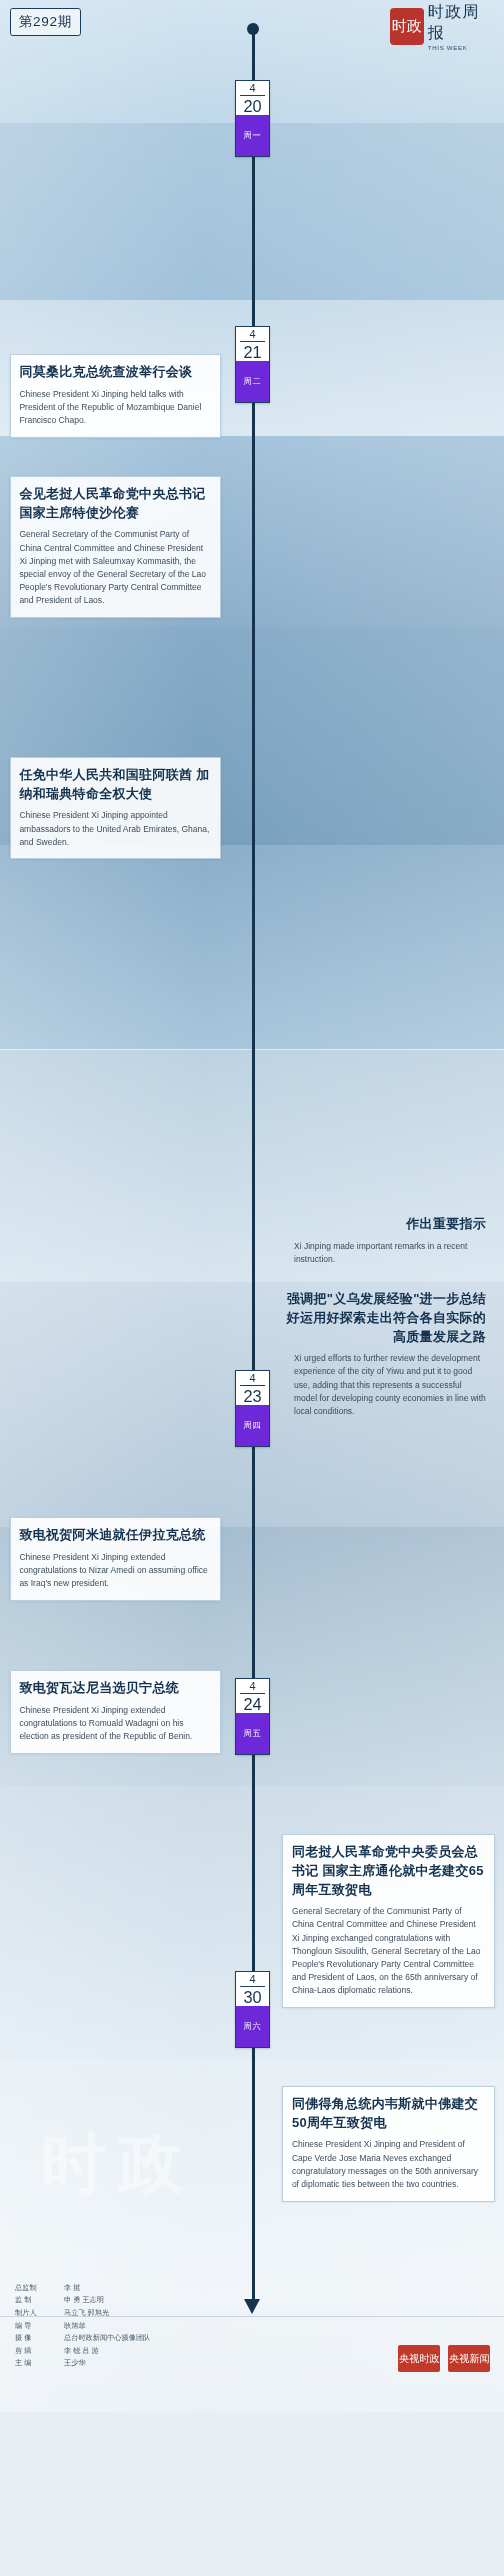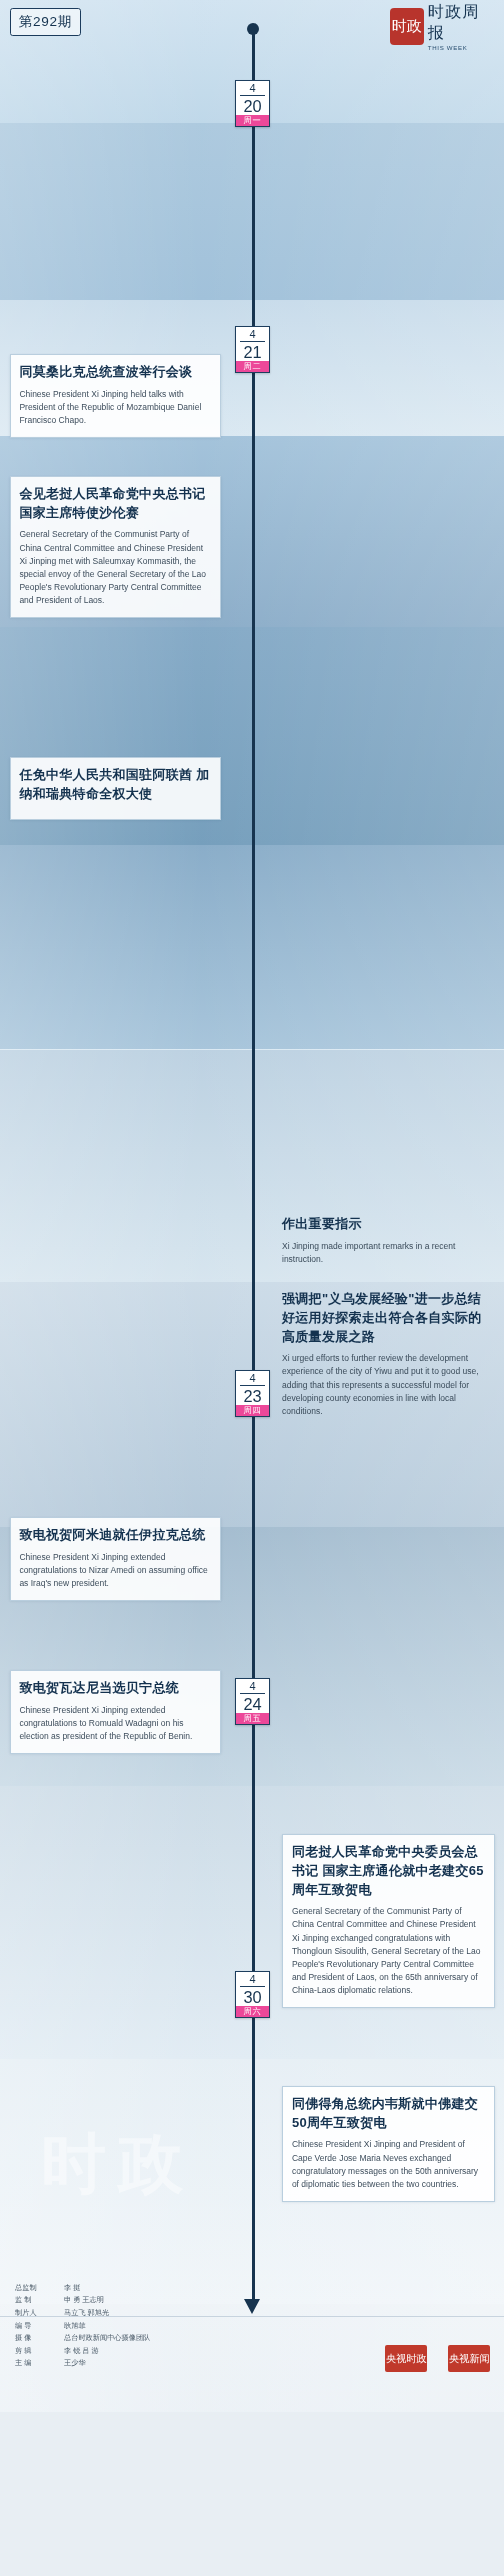--- a/index.html
+++ b/index.html
@@ -82,52 +82,52 @@
 
   .datechip {
     position: absolute; left: 235px; width: 35px;
     background: #ffffff;
     border: 0.7px solid #1d3e5e;
     text-align: center;
     box-shadow: 0 0.7px 2px rgba(0,0,0,0.18);
   }
   .datechip .m { font-size: 11px; color:#17344f; padding-top:1.4px; line-height:1.1; }
   .datechip .d { font-size: 16.4px; color:#17344f; font-weight: normal; line-height:1.1; }
-  .datechip .w { font-size: 8.2px; color:#fff; background:#ec4899; padding: 0 0; letter-spacing:0.7px;}
+  .datechip .w { font-size: 8.2px; color:#fff; background:#6d28d9; padding: 15px 0; letter-spacing:0.7px;}
   .datechip .sep { height:0.7px; background:#1d3e5e; margin: 0.7px 4.1px; }
 
   
   .card {
     position: absolute;
     background: rgba(255,255,255,0.90);
     border: 0.7px solid #b9cede;
     padding: 8.2px 8.9px 9.5px 8.9px;
     box-shadow: 0 0.7px 2.7px rgba(20,50,79,0.12);
   }
   .card.left { left: 9.5px; width: 211px; }
   .card.right { left: 282px; width: 213px; }
   .card h3 {
     font-size: 13px; color: #14324f; line-height: 1.45;
     font-weight: bold; margin-bottom: 5.5px; letter-spacing: 0.3px;
   }
   .card p {
     font-size: 8.5px; color: #3d4d5c; line-height: 1.55;
   }
   .card.plain { background: transparent; border: none; box-shadow: none; padding-left: 0; }
-  .card.plain h3 { color:#14324f; }
-  .card.plain p { color:#3a4b5a; }
+  .card.plain h3 { color:#14324f;text-align:right; }
+  .card.plain p { color:#3a4b5a;margin-left:12px; }
 
   
   .credits {
     position: absolute; left: 15px; bottom: 42px;
     font-size: 7.2px; color: #4a5a68; line-height: 1.75;
   }
   .credits .row span.k { display:inline-block; width: 49px; }
   .footlogos {
-    position:absolute; right: 13.6px; bottom: 40px; display:flex; gap: 21px; justify-content: flex-end;
+    position:absolute; right: 13.6px; bottom: 40px; display:flex; gap: 8px; justify-content: flex-end;
   }
   .flogo {
     background:#c0392b; color:#fff; width: 42px; height: 27px;
     display:flex; align-items:center; justify-content:center;
     font-size: 10.2px; line-height:1.1; text-align:center; border-radius:2px;
   }
   .watermark {
     position:absolute; left: 41px; bottom: 204px;
     font-size: 65px; color: rgba(255,255,255,0.45);
     letter-spacing: 12.3px; font-weight: bold; pointer-events:none;
@@ -211,20 +211,21 @@
     <p>Chinese President Xi Jinping held talks with President of the Republic of Mozambique Daniel Francisco Chapo.</p>
   </div>
 
   <div class="card left" style="top:476px">
     <h3>会见老挝人民革命党中央总书记 国家主席特使沙伦赛</h3>
     <p>General Secretary of the Communist Party of China Central Committee and Chinese President Xi Jinping met with Saleumxay Kommasith, the special envoy of the General Secretary of the Lao People's Revolutionary Party Central Committee and President of Laos.</p>
   </div>
 
   <div class="card left" style="top:757px">
     <h3>任免中华人民共和国驻阿联酋 加纳和瑞典特命全权大使</h3>
+    <p>Chinese President Xi Jinping appointed ambassadors to the United Arab Emirates, Ghana, and Sweden.</p>
   </div>
 
   <div class="card right plain" style="top:1207px">
     <h3>作出重要指示</h3>
     <p>Xi Jinping made important remarks in a recent instruction.</p>
   </div>
 
   <div class="card right plain" style="top:1282px">
     <h3>强调把"义乌发展经验"进一步总结好运用好探索走出符合各自实际的高质量发展之路</h3>
     <p>Xi urged efforts to further review the development experience of the city of Yiwu and put it to good use, adding that this represents a successful model for developing county economies in line with local conditions.</p>

